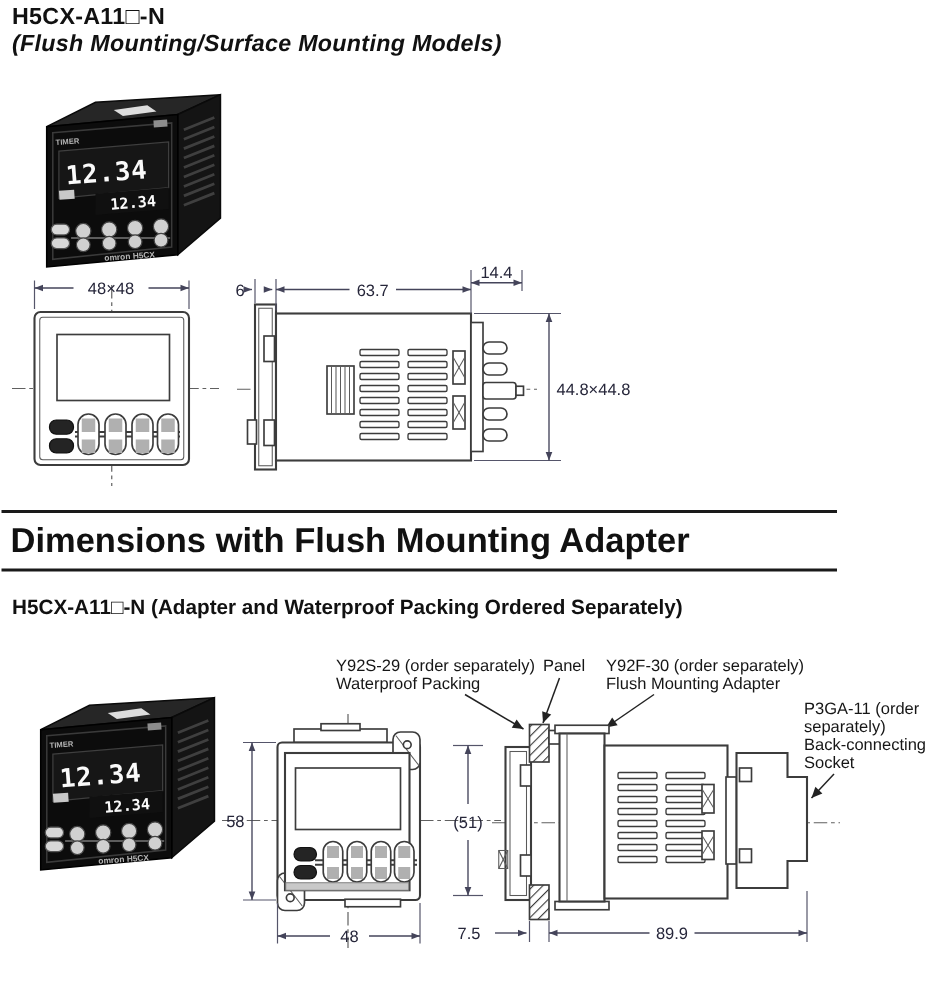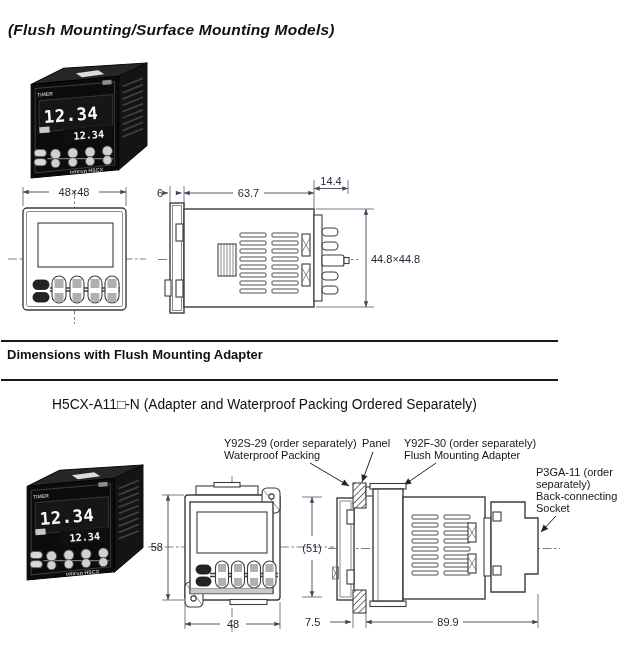--- a/index.html
+++ b/index.html
@@ -1,21 +1,21 @@
 <!DOCTYPE html>
 <html><head>
 <meta charset="utf-8">
 <style>
   html,body { margin:0; padding:0; background:#fff; }
   .page { position:relative; width:630px; height:654px; background:#fff;
           font-family:"Liberation Sans", sans-serif; color:#111; overflow:hidden; }
   .abs { position:absolute; }
   .t-title { font-size:15.5px; font-weight:bold; letter-spacing:0.2px; }
-  .t-heading { font-size:13px; font-weight:bold; }
-  .t-sub2 { font-size:13.8px; font-weight:normal;margin-left:44px; }
+  .t-heading { font-size:23px; font-weight:bold; }
+  .t-sub2 { font-size:13.8px; font-weight:bold; }
   .rule { background:#1a1a1a; }
 
   
   .ln   { fill:none; stroke:#3c3c3c; stroke-width:1.4; }
   .lnf  { fill:#fff;  stroke:#3c3c3c; stroke-width:1.4; }
   .lnt  { fill:#fff;  stroke:#3c3c3c; stroke-width:1.1; }
   .thin { fill:none; stroke:#5a5a5a; stroke-width:0.7; }
   .ext  { fill:none; stroke:#55556a; stroke-width:0.8; }
   .diml { fill:none; stroke:#44445a; stroke-width:0.9; }
   .cl   { fill:none; stroke:#606060; stroke-width:0.8; stroke-dasharray:9 2.5 2.5 2.5; }
@@ -28,20 +28,21 @@
 
   
   .ph-digit { font-family:"DejaVu Sans Mono", monospace; font-weight:bold; fill:#fafafa; }
   .ph-small { font-family:"Liberation Sans", sans-serif; font-weight:bold; fill:#b5b5b5; }
 </style>
 </head>
 <body>
 
 <div class="page">
 
+  <div class="abs t-title" style="left:8px; top:3px;">H5CX-A11□-N</div>
   <div class="abs t-title" style="left:8px; top:21px;font-style:italic;">(Flush Mounting/Surface Mounting Models)</div>
 
   <svg class="abs" style="left:16px; top:56px;" width="140" height="126" viewBox="0 0 136 124">
     <g>
       <polygon points="14,28 100,20 128,7 46,12" fill="#262626" stroke="#0a0a0a" stroke-width="1"></polygon>
       <polygon points="58,17 80,14 86,18 64,21" fill="#ddd"></polygon>
       <polygon points="100,20 128,7 128,88 100,112" fill="#141414" stroke="#0a0a0a" stroke-width="1"></polygon>
       <g stroke="#3f3f3f" stroke-width="1.8">
         <line x1="104" y1="30" x2="124" y2="22"></line>
           <line x1="104" y1="36.2" x2="124" y2="28.2"></line>

